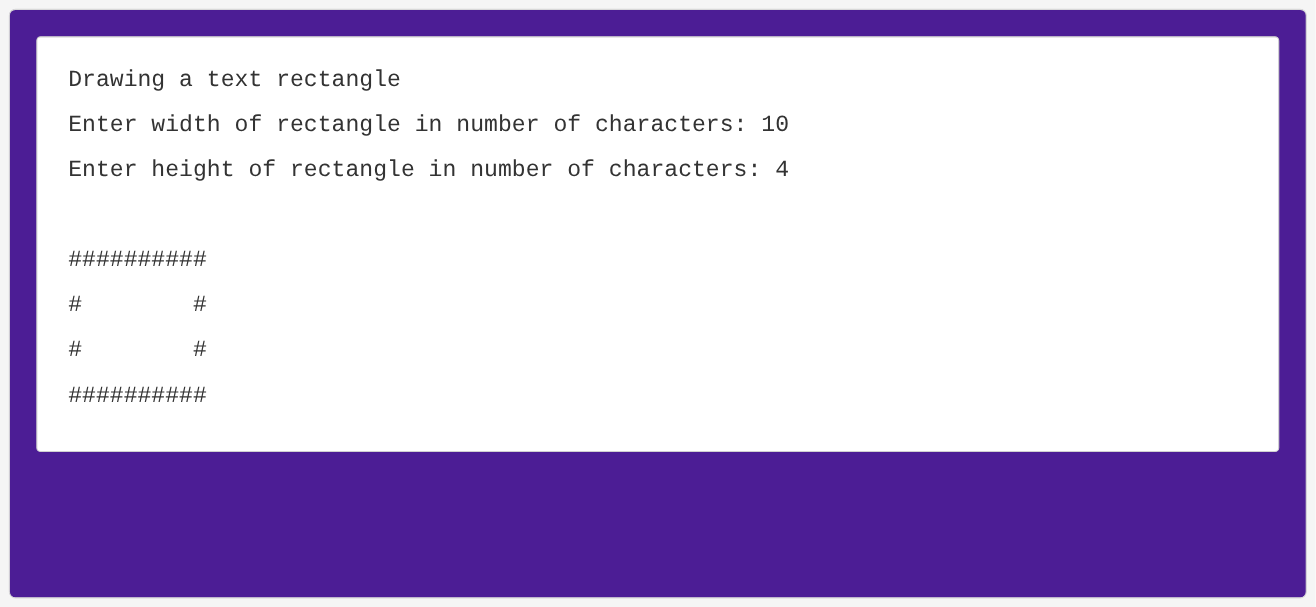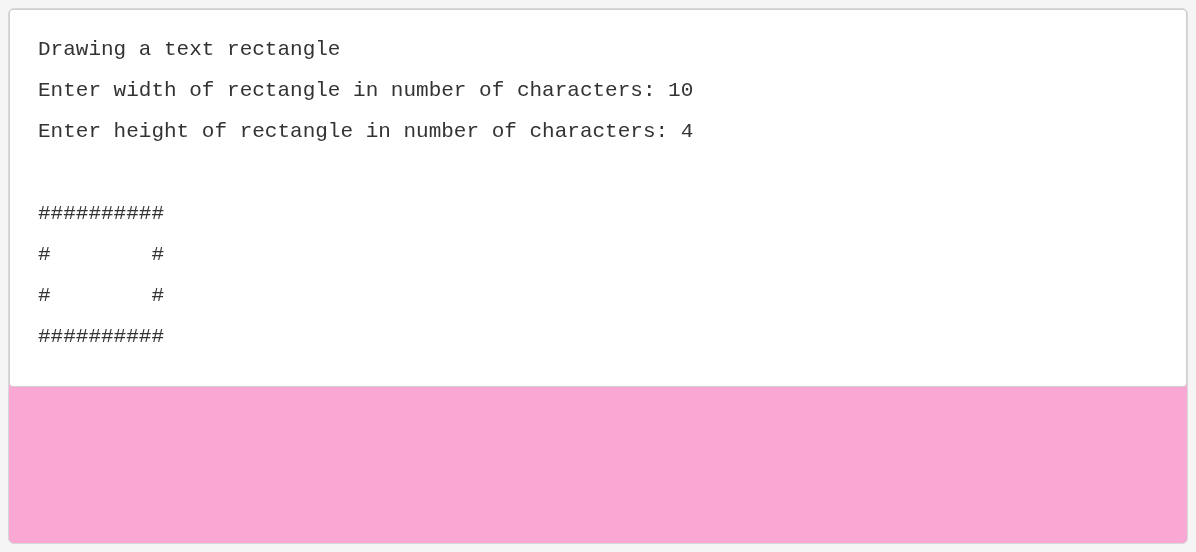--- a/index.html
+++ b/index.html
@@ -10,23 +10,24 @@
     body {
       width: 1196px;
       height: 552px;
       background: #f5f5f5;
       padding: 8px;
       font-family: 'Consolas', 'Courier New', monospace;
     }
     .outer-box {
       width: 100%;
       height: 100%;
-      background: #f9a8d4;
+      background: #4c1d95;
       border: 1px solid #d8d8d8;
       border-radius: 6px;
+      padding: 24px;
     }
     .code-box {
       width: 100%;
       background: #ffffff;
       border: 1px solid #d0d0d0;
       border-radius: 4px;
       padding: 20px 28px 28px 28px;
     }
     pre.code-content {
       font-family: 'Consolas', 'Courier New', monospace;

